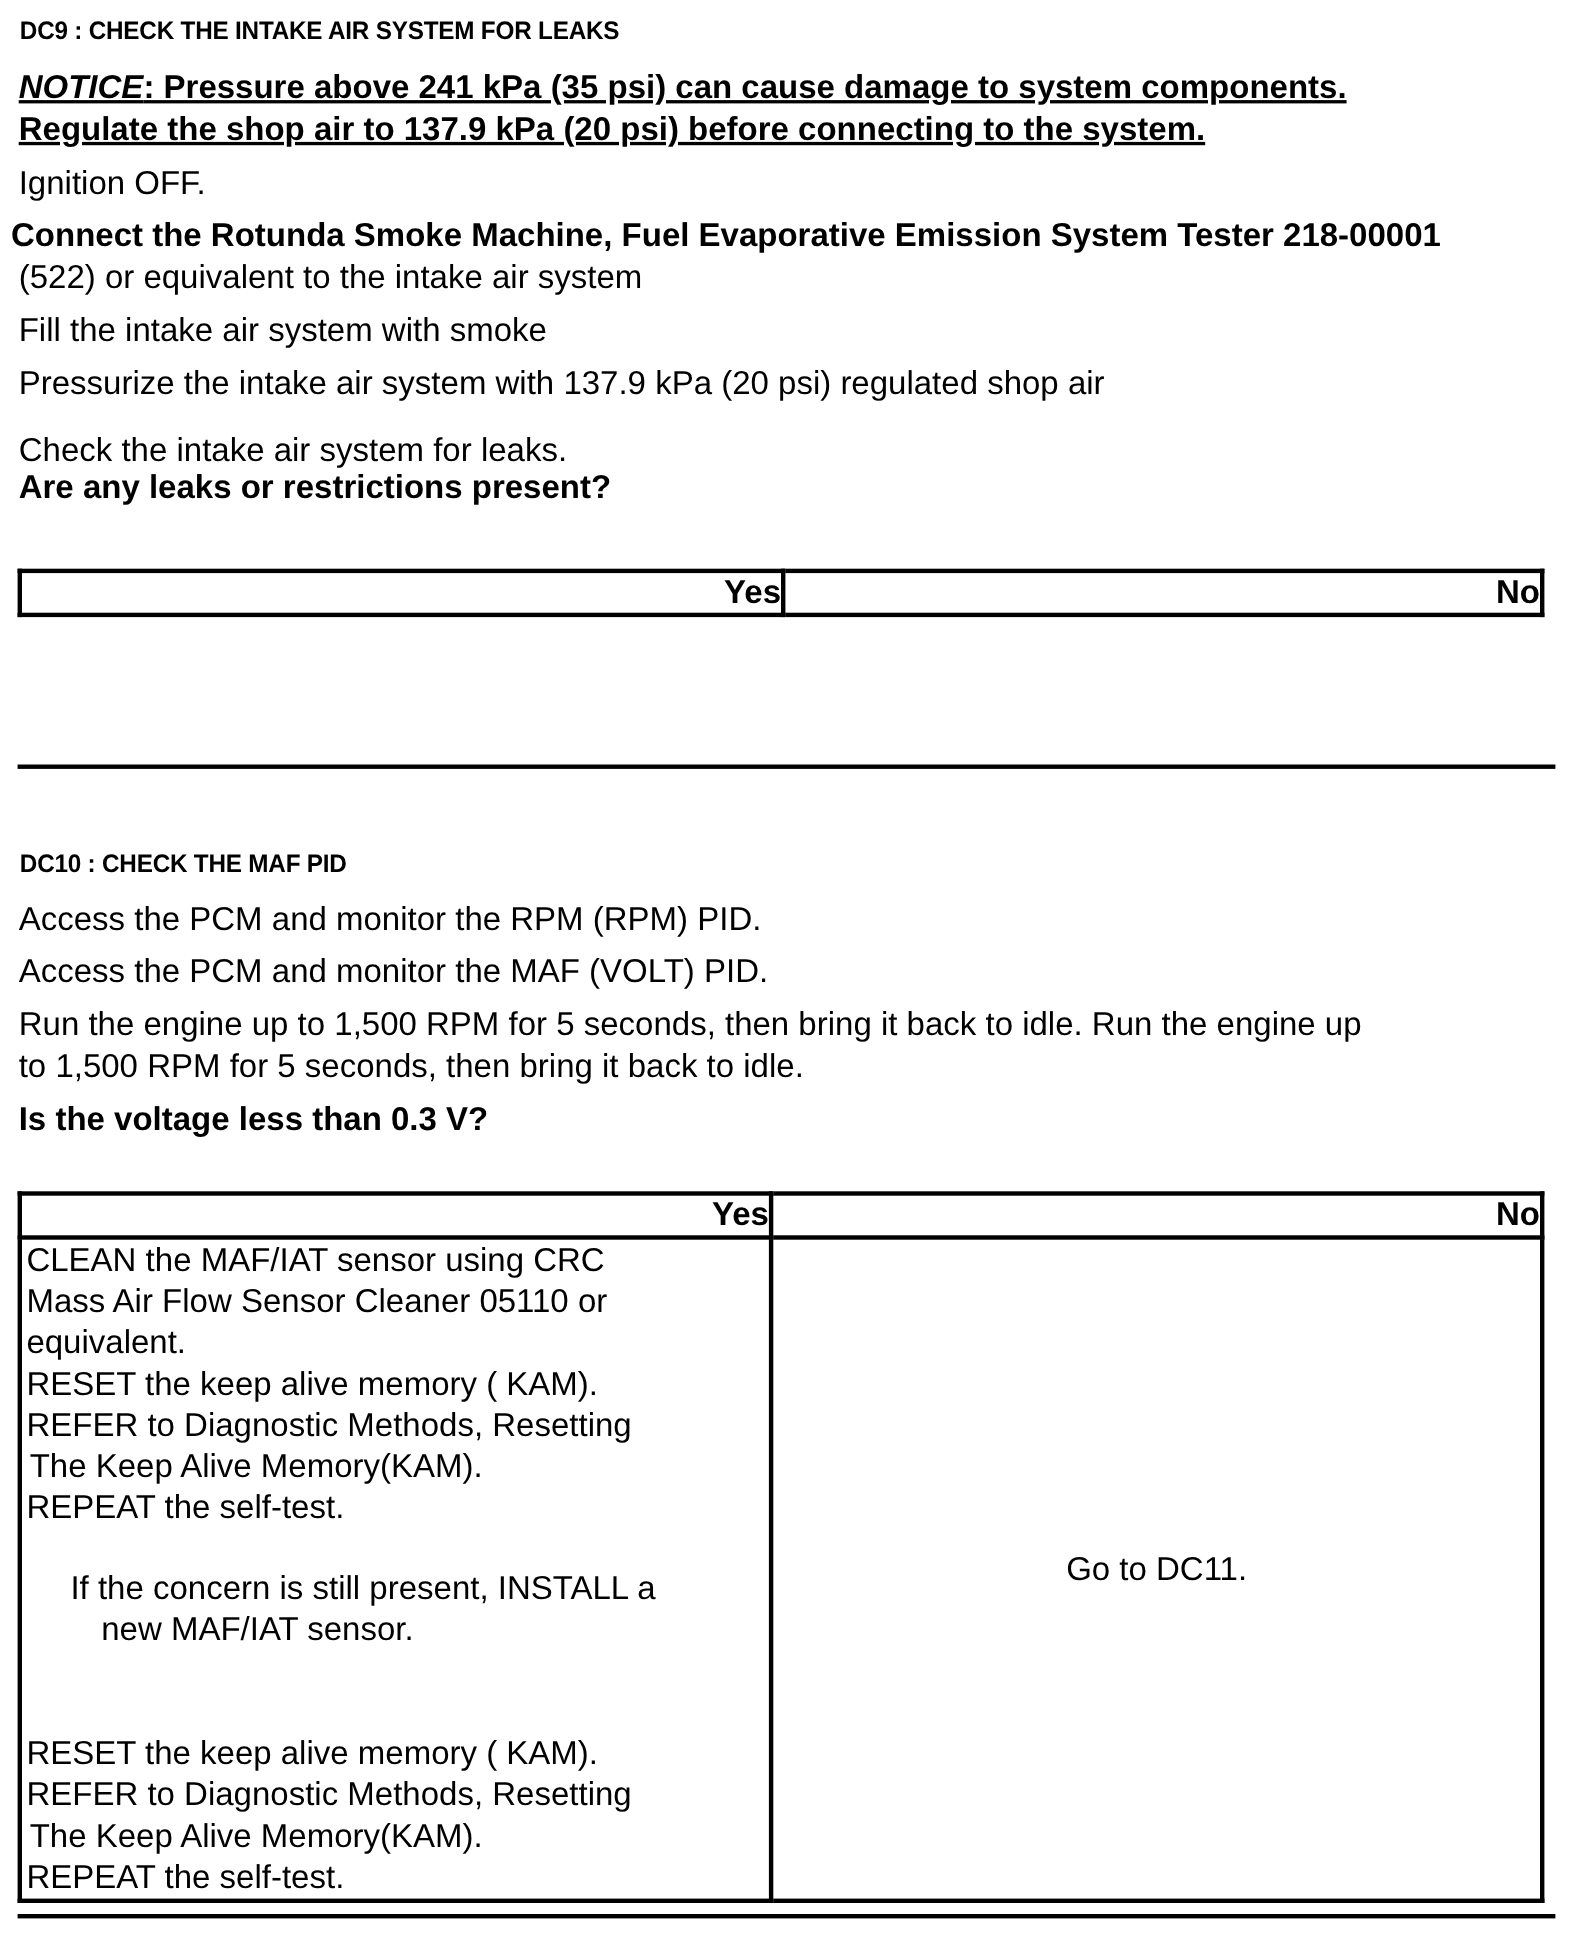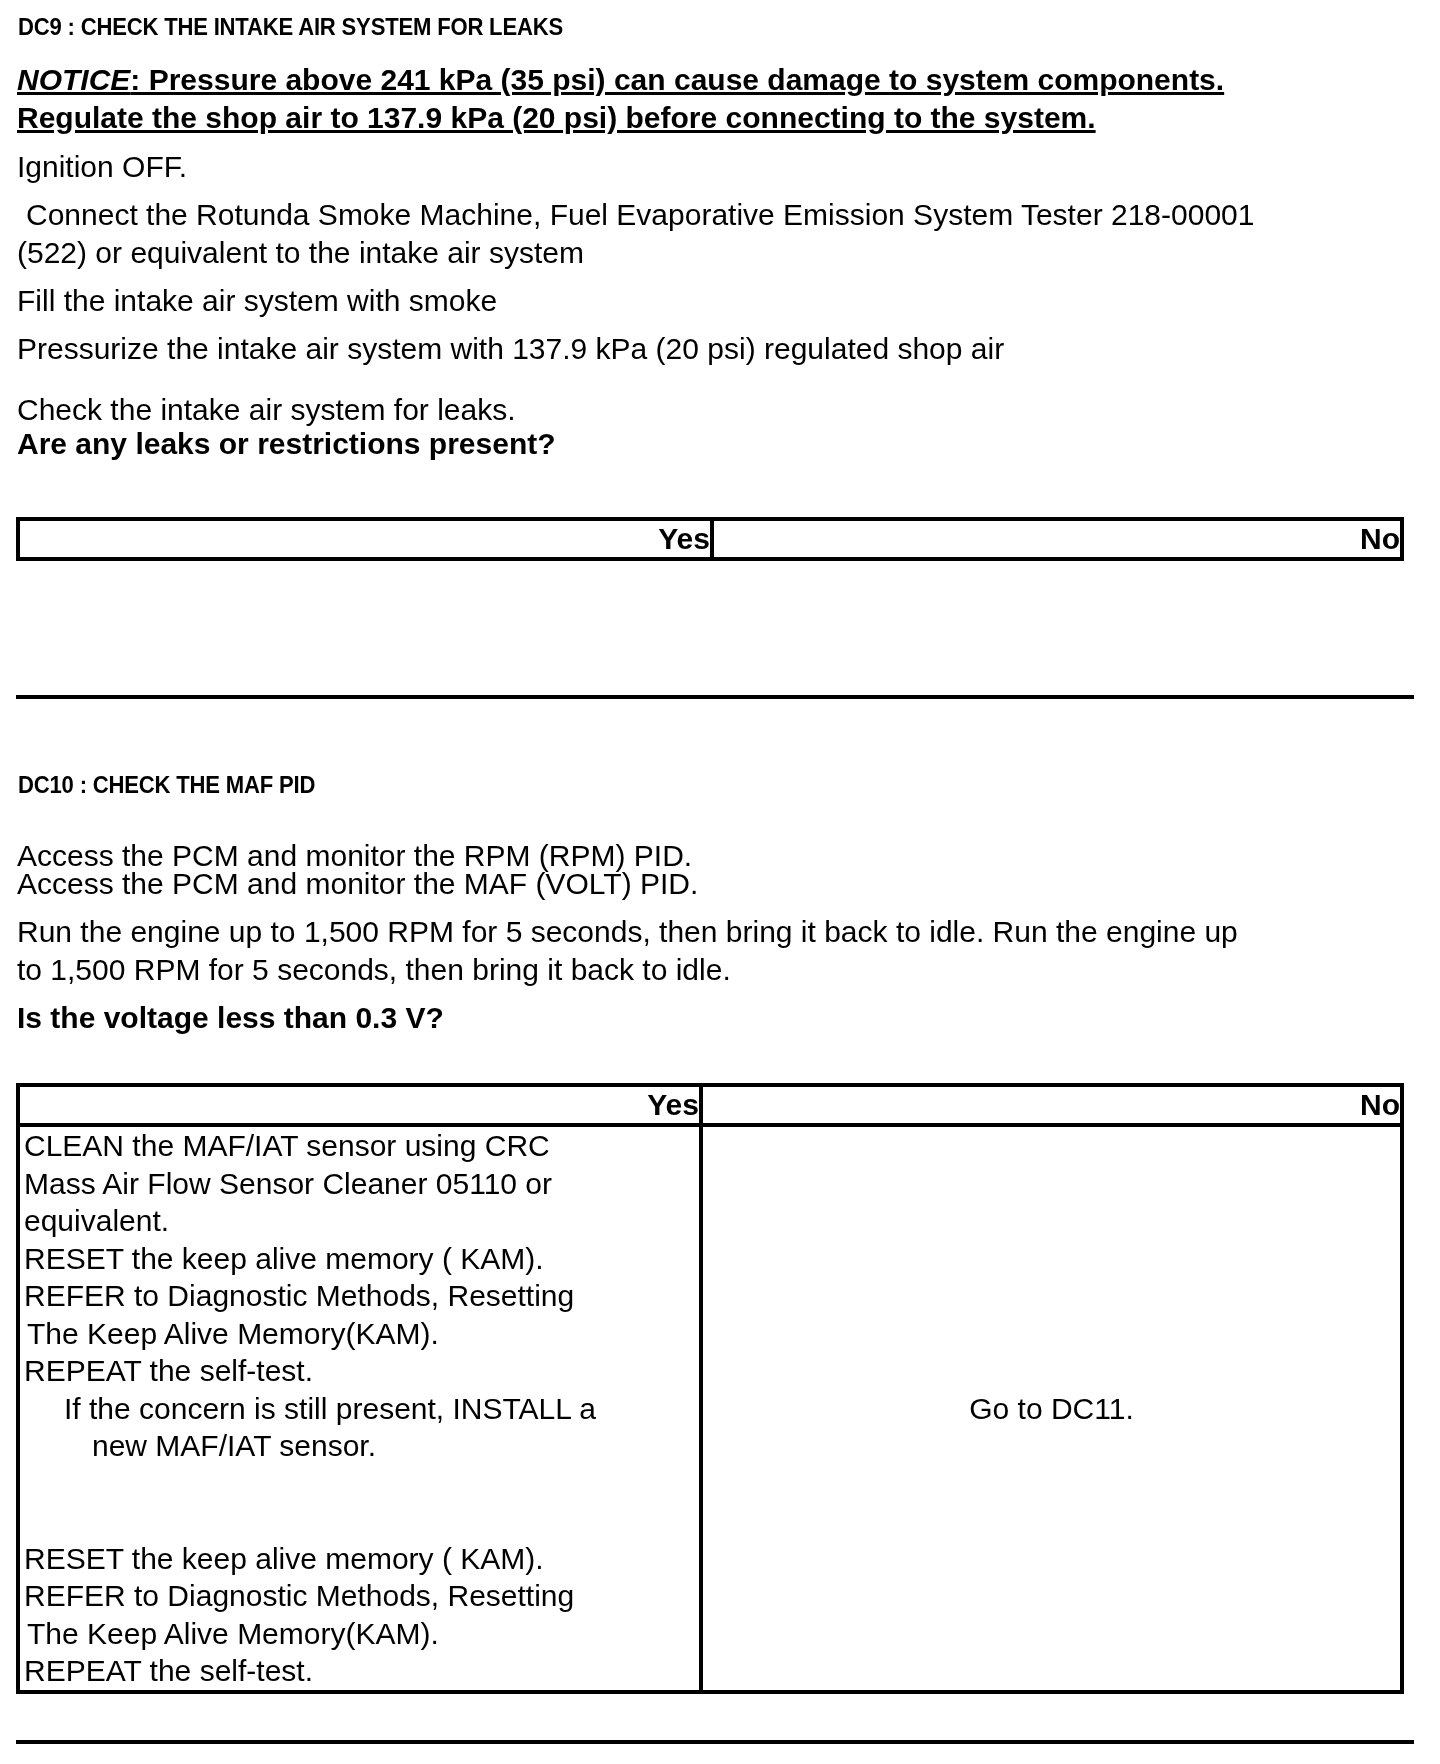--- a/index.html
+++ b/index.html
@@ -11,53 +11,53 @@
   .notice i { font-style:italic; }
   .body { font-size:30px; line-height:38px; }
   .q { font-weight:bold; font-size:30px; line-height:38px; }
   .rule { position:absolute; height:4px; background:#000; }
   table.dt { position:absolute; border-collapse:collapse; }
   table.dt td, table.dt th { border:4px solid #000; padding:0; vertical-align:top; }
   table.dt th { font-weight:bold; font-size:30px; height:36px; line-height:36px; text-align:right; }
   table.dt td { font-size:30px; line-height:37.5px; }
   td .line { display:block; white-space:nowrap; padding-left:4px; }
   td.center { text-align:center; vertical-align:middle !important; }
-  .ind1 { padding-left:44px !important; }
+  .ind1 { padding-left:44px !important;margin-top:36px; }
   .ind2 { padding-left:72px !important; }
 </style>
 </head>
 <body>
 
 <div class="abs title" style="left:18px; top:14px;">DC9 : CHECK THE INTAKE AIR SYSTEM FOR LEAKS</div>
 
 <div class="abs notice" style="left:17px; top:61px;"><i>NOTICE</i><span>: Pressure above 241 kPa (35 psi) can cause damage to system components.</span></div>
 <div class="abs notice" style="left:17px; top:99px;">Regulate the shop air to 137.9 kPa (20 psi) before connecting to the system.</div>
 
 <div class="abs body" style="left:17px; top:148px;">Ignition OFF.</div>
-<div class="abs body" style="left:26px; top:196px;">Connect the Rotunda Smoke Machine, Fuel Evaporative Emission System Tester 218-00001</div>
+<div class="abs body" style="left:10px; top:196px;font-weight:bold;">Connect the Rotunda Smoke Machine, Fuel Evaporative Emission System Tester 218-00001</div>
 <div class="abs body" style="left:17px; top:234px;">(522) or equivalent to the intake air system</div>
 <div class="abs body" style="left:17px; top:282px;">Fill the intake air system with smoke</div>
 <div class="abs body" style="left:17px; top:330px;">Pressurize the intake air system with 137.9 kPa (20 psi) regulated shop air</div>
 <div class="abs body" style="left:17px; top:391px;text-align:right;">Check the intake air system for leaks.</div>
 <div class="abs q" style="left:17px; top:425px;">Are any leaks or restrictions present?</div>
 
 <table class="dt" style="left:16px; top:517px; width:1388px;">
   <tbody>
       <tr>
     <th style="width:690px;">Yes</th>
     <th>No</th>
   </tr>
 </tbody>
   </table>
 
 <div class="rule" style="left:16px; top:695px; width:1398px;"></div>
 
 <div class="abs title" style="left:18px; top:772px;">DC10 : CHECK THE MAF  PID</div>
 
-<div class="abs body" style="left:17px; top:817px;margin-top:20px;">Access the PCM and monitor the  RPM (RPM) PID.</div>
+<div class="abs body" style="left:17px; top:817px;">Access the PCM and monitor the  RPM (RPM) PID.</div>
 <div class="abs body" style="left:17px; top:865px;">Access the PCM and monitor the  MAF (VOLT) PID.</div>
 <div class="abs body" style="left:17px; top:913px;">Run the engine up to 1,500 RPM for 5 seconds, then bring it back to idle. Run the engine up</div>
 <div class="abs body" style="left:17px; top:951px;">to 1,500 RPM for 5 seconds, then bring it back to idle.</div>
 <div class="abs q" style="left:17px; top:999px;">Is the voltage less than 0.3 V?</div>
 
 <table class="dt" style="left:16px; top:1083px; width:1388px;">
   <tbody>
       <tr>
     <th style="width:679px;">Yes</th>
     <th>No</th>

